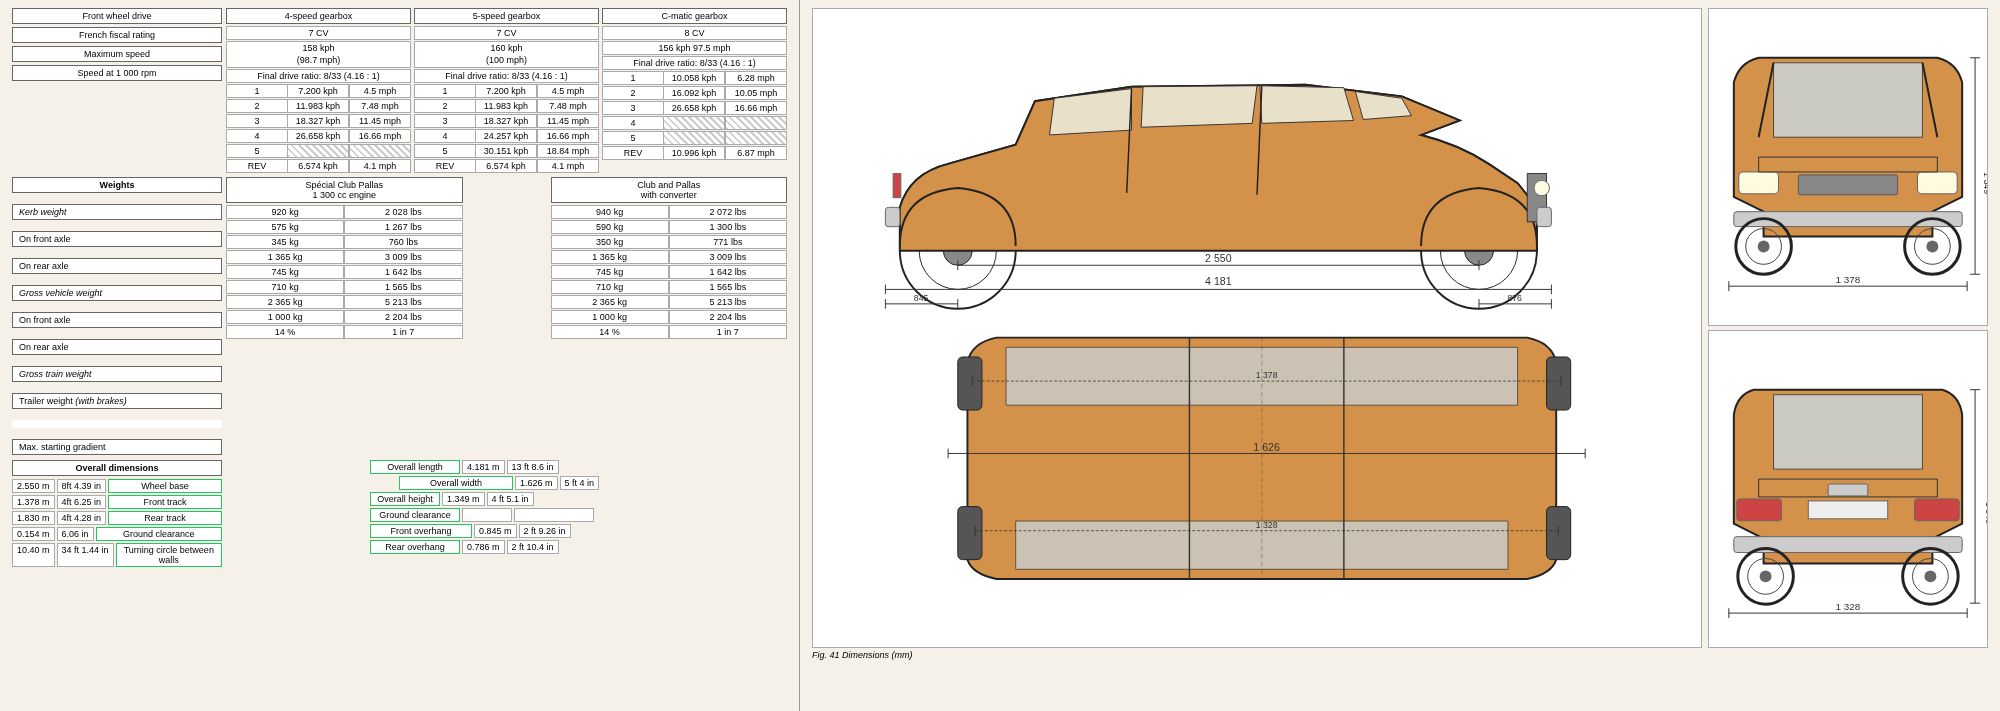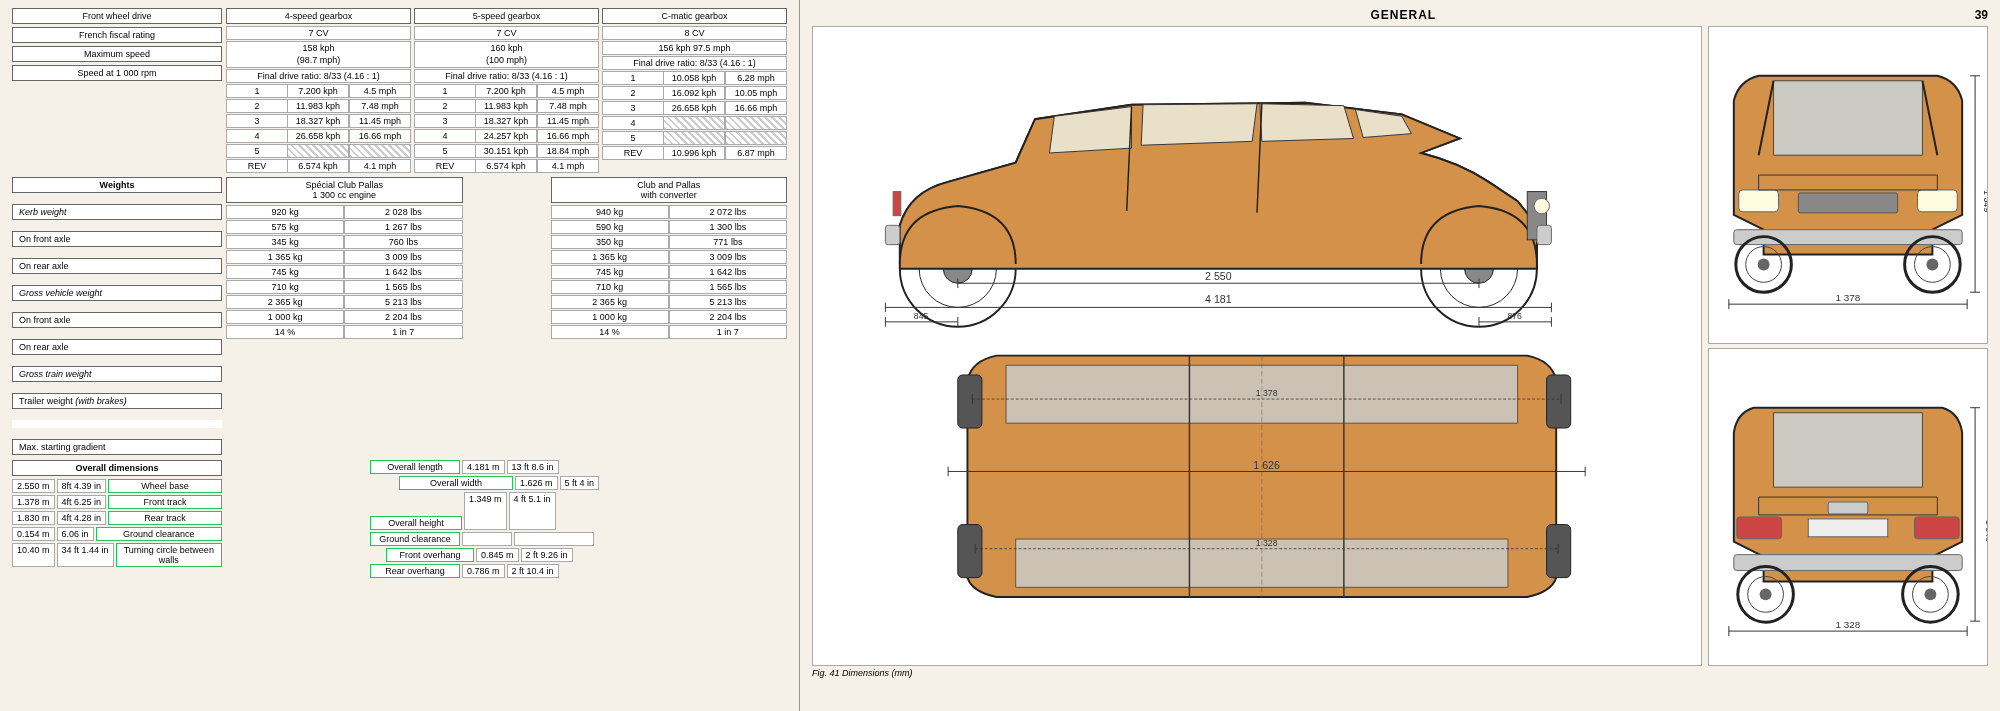--- a/index.html
+++ b/index.html
@@ -392,50 +392,45 @@
         <div class="dim-label" style="flex:none;width:90px;">Overall length</div>
         <div class="dim-val">4.181 m</div>
         <div class="dim-val">13 ft 8.6 in</div>
       </div>
       <div class="dim-row">
         <div class="dim-label" style="flex:none;width:114px;margin-left:29px;">Overall width</div>
         <div class="dim-val">1.626 m</div>
         <div class="dim-val">5 ft 4 in</div>
       </div>
       <div class="dim-row">
-        <div class="dim-label" style="flex:none;width:92px;margin-top:24px;">Overall height</div>
+        <div class="dim-label" style="flex:none;width:70px;">Overall height</div>
         <div class="dim-val">1.349 m</div>
         <div class="dim-val">4 ft 5.1 in</div>
       </div>
       <div class="dim-row">
         <div class="dim-label" style="flex:none;width:90px;">Ground clearance</div>
         <div class="dim-val hatched" style="width:50px;"></div>
         <div class="dim-val hatched" style="width:80px;"></div>
       </div>
       <div class="dim-row">
-        <div class="dim-label" style="flex:none;width:88px;margin-left:16px;">Front overhang</div>
+        <div class="dim-label" style="flex:none;width:102px;">Front overhang</div>
         <div class="dim-val">0.845 m</div>
         <div class="dim-val">2 ft 9.26 in</div>
       </div>
       <div class="dim-row">
         <div class="dim-label" style="flex:none;width:90px;">Rear overhang</div>
         <div class="dim-val">0.786 m</div>
         <div class="dim-val">2 ft 10.4 in</div>
       </div>
     </div>
   </div>
 
 </div>
 
 <div class="page-right">
-  <div class="header-row">
-    <span style="width:20px;"></span>
-    <span style="font-size:12px;font-weight:bold;letter-spacing:1px;flex:1;text-align:center;">GENERAL</span>
-    <span style="font-size:12px;font-weight:bold;">39</span>
-  </div>
 
   <div style="display:flex;gap:6px;height:640px;">
 
     <div style="flex:1;border:1px solid #aaa;background:white;position:relative;overflow:hidden;">
       <svg viewBox="0 0 920 640" width="100%" height="100%" xmlns="http://www.w3.org/2000/svg">
 
         <g transform="translate(10, 20)">
 
           <ellipse cx="140" cy="220" rx="60" ry="60" fill="none" stroke="#222" stroke-width="2"></ellipse>
           <ellipse cx="140" cy="220" rx="40" ry="40" fill="none" stroke="#222" stroke-width="1"></ellipse>

